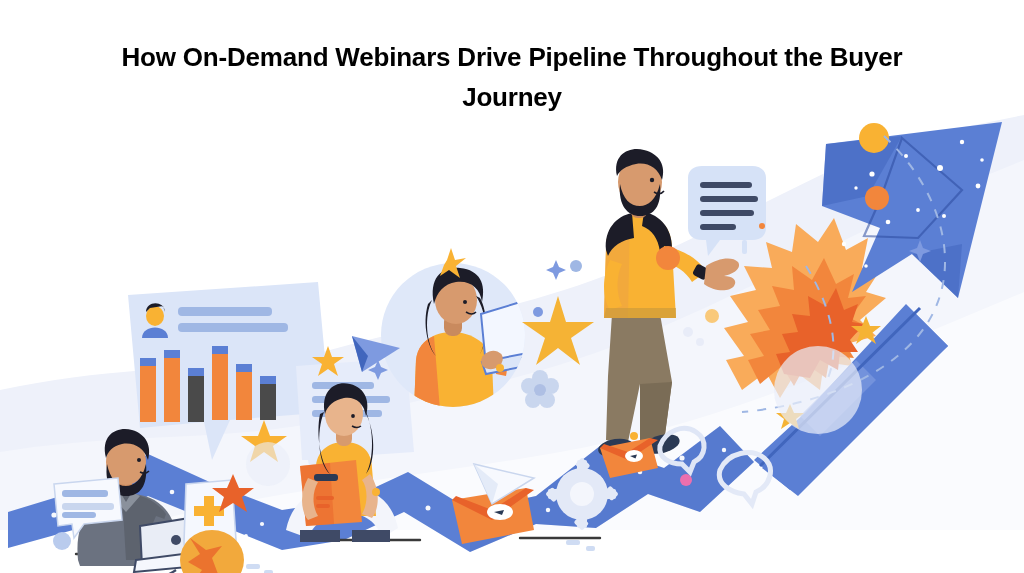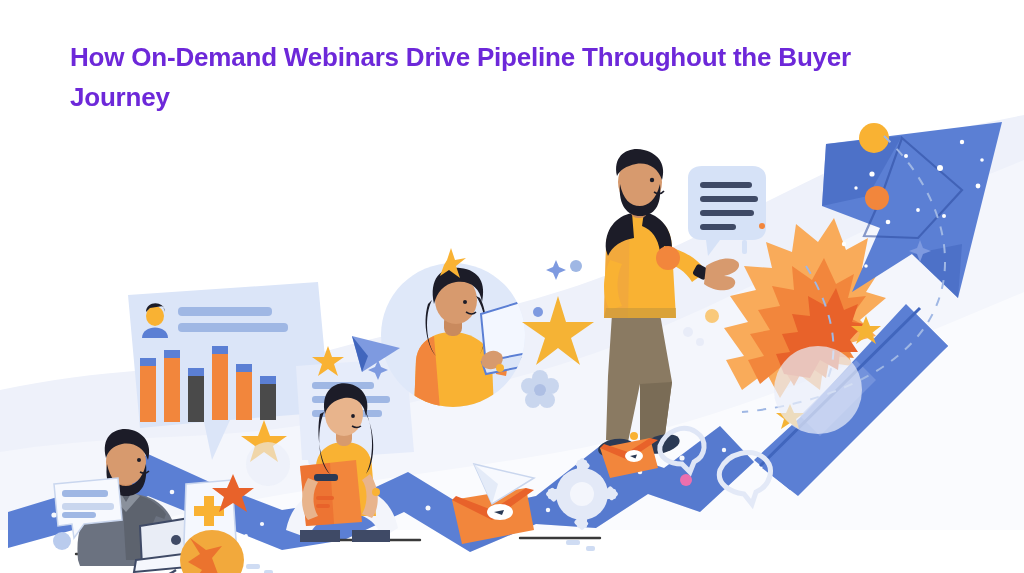--- a/index.html
+++ b/index.html
@@ -5,22 +5,22 @@
   html,body{margin:0;padding:0;}
   body{
     width:1024px;height:573px;overflow:hidden;background:#ffffff;
     font-family:"Liberation Sans","DejaVu Sans",sans-serif;
   }
   #banner{position:relative;width:1024px;height:573px;background:#ffffff;overflow:hidden;}
 
   
   #title{
     position:absolute;left:0;top:20px;width:1024px;
-    text-align:left;font-size:26px;line-height:40px;font-weight:700;
-    color:#6d28d9;letter-spacing:-0.2px;padding:0 70px;box-sizing:border-box;
+    text-align:center;font-size:26px;line-height:40px;font-weight:700;
+    color:#000000;letter-spacing:-0.2px;padding:0 70px;box-sizing:border-box;
   }
 
   
   #illus{position:absolute;left:0;top:60px;width:1024px;height:513px;}
   #illus svg{display:block;width:1024px;height:513px;}
 </style>
 </head>
 <body>
 
 <div id="banner">

